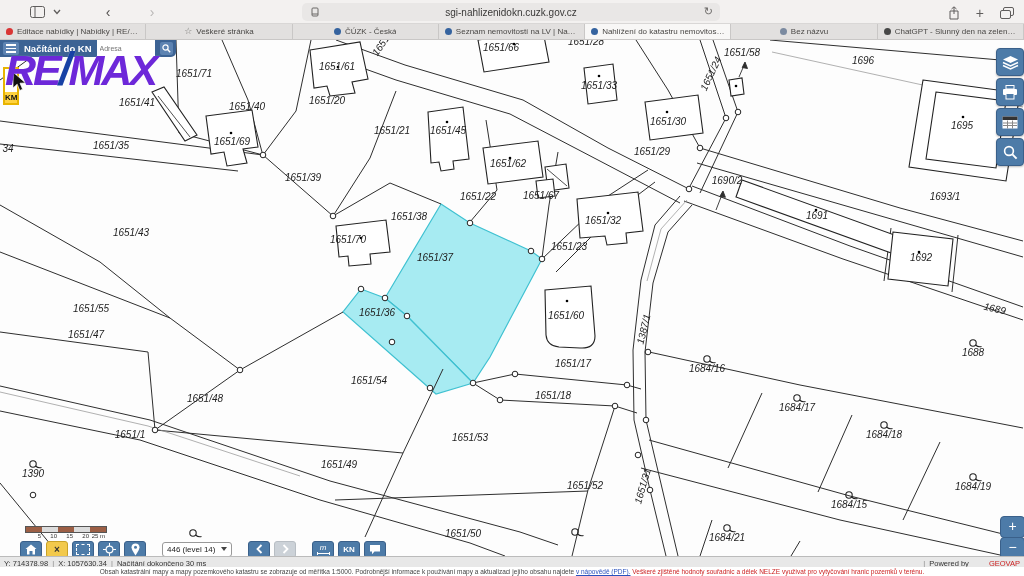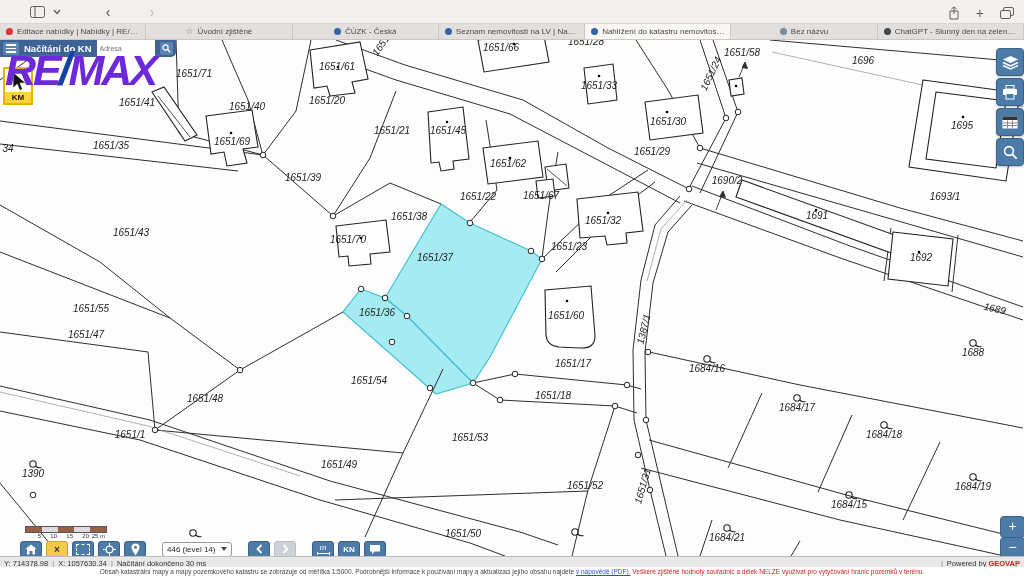--- a/index.html
+++ b/index.html
@@ -47,21 +47,21 @@
   .addr{width:52px;height:23px;border:none;border-radius:2px;font-size:7px;padding:0 3px;color:#333;}
   .searchbtn{width:13px;height:13px;background:#5d83b2;border-radius:2px;display:flex;
     align-items:center;justify-content:center;}
 
   .remax{position:absolute;top:6px;left:5px;font-weight:bold;font-style:italic;
     font-size:43px;letter-spacing:-3px;line-height:1;white-space:nowrap;
     text-shadow:0 0 1px rgba(255,255,255,.6);}
   .remax .red{color:#6d28d9;}
   .remax .slash{color:#1741a5;font-size:46px;}
 
-  .kmbadge{position:absolute;top:27px;left:3px;width:30px;height:38px;border:2px solid #e8b400;
+  .kmbadge{position:absolute;top:27px;left:3px;width:16px;height:38px;border:2px solid #e8b400;
     background:#fff;box-sizing:border-box;}
   .kmbadge .cur{position:absolute;top:2px;left:6px;}
   .kmbadge .kmlabel{position:absolute;bottom:0;left:0;width:100%;height:11px;background:#ffd23f;
     font-size:8px;font-weight:bold;color:#111;text-align:center;line-height:11px;}
 
   .mapbtn{position:absolute;width:26px;height:26px;background:#4d7ba8;border:1px solid #3a608a;
     border-radius:4px;display:flex;align-items:center;justify-content:center;box-shadow:0 1px 2px rgba(0,0,0,.25);}
   .zoombtn{position:absolute;left:1000px;width:23px;height:20px;background:#4d7ba8;border:1px solid #3a608a;
     color:#fff;font-size:14px;line-height:18px;text-align:center;border-radius:4px;}
 
@@ -79,21 +79,21 @@
     font-size:8px;color:#222;display:flex;align-items:center;justify-content:space-between;padding:0 4px;box-sizing:border-box;}
   .caret{width:0;height:0;border-left:3.5px solid transparent;border-right:3.5px solid transparent;border-top:4px solid #444;}
   .gap{width:8px;}
 
   
   .statusbar{position:absolute;top:556px;left:0;width:1024px;height:11px;background:#e8e8e8;
     border-top:1px solid #bbb;font-size:7.5px;color:#333;display:flex;align-items:center;
     padding:6px 4px;box-sizing:border-box;}
   .statusbar .sep{margin:0 4px;color:#888;}
   .statusbar .right{margin-left:auto;display:flex;align-items:center;}
-  .statusbar .brand{color:#cc2222;font-weight:bold;margin-left:2px;}
+  .statusbar .brand{color:#cc2222;font-weight:normal;margin-left:20px;}
   .disclaimer{position:absolute;top:567px;left:0;width:1024px;height:9px;background:#fff;
     font-size:6.5px;color:#444;text-align:center;white-space:nowrap;line-height:9px;}
   .disclaimer a{color:#2a52be;text-decoration:underline;}
   .disclaimer .warn{color:#cc2222;}
 </style>
 </head>
 <body>
 
 <div class="window">
 
@@ -104,20 +104,30 @@
           <line x1="5" y1="0.5" x2="5" y2="11.5" stroke="#5f5d5c"></line>
         </svg>
     </div>
     <div class="tbtn" style="margin-left:8px">
       <svg width="8" height="6" viewBox="0 0 8 6">
           <polyline points="1,1 4,4.5 7,1" fill="none" stroke="#5f5d5c" stroke-width="1.3"></polyline>
         </svg>
     </div>
     <div class="nav-arrow" style="margin-left:36px">‹</div>
     <div class="nav-arrow disabled" style="margin-left:22px">›</div>
+    <div class="urlfield">
+      <span class="lockicon">
+        <svg width="10" height="10" viewBox="0 0 10 10">
+            <rect x="2" y="1" width="6" height="8" rx="1" fill="none" stroke="#6a6866"></rect>
+            <line x1="2" y1="7" x2="8" y2="7" stroke="#6a6866"></line>
+          </svg>
+      </span>
+      <span>sgi-nahlizenidokn.cuzk.gov.cz</span>
+      <span class="reload">↻</span>
+    </div>
     <div class="tool-right">
       <span class="tbtn">
         <svg width="12" height="14" viewBox="0 0 12 14">
             <path d="M2,5 h8 v8 h-8 z" fill="none" stroke="#5f5d5c"></path>
             <line x1="6" y1="1" x2="6" y2="8" stroke="#5f5d5c"></line>
             <polyline points="3.5,3 6,0.8 8.5,3" fill="none" stroke="#5f5d5c"></polyline>
           </svg>
       </span>
       <span class="tbtn plus">+</span>
       <span class="tbtn">
@@ -129,21 +139,21 @@
     </div>
   </div>
 
   <div class="tabbar">
     <div class="tab">
         <span class="fav pin"></span>
         <span class="lbl">Editace nabídky | Nabídky | RE/MAX Česká republika</span>
       </div>
     <div class="tab">
         <span class="fav star">☆</span>
-        <span class="lbl">Úvodní zjištěné</span>
+        <span class="lbl">Veškeré stránka</span>
       </div>
     <div class="tab">
         <span class="fav cuzk"></span>
         <span class="lbl">ČÚZK - Česká</span>
       </div>
     <div class="tab">
         <span class="fav cuzk"></span>
         <span class="lbl">Seznam nemovitostí na LV | Nahlížení do katastru…</span>
       </div>
     <div class="tab active">

